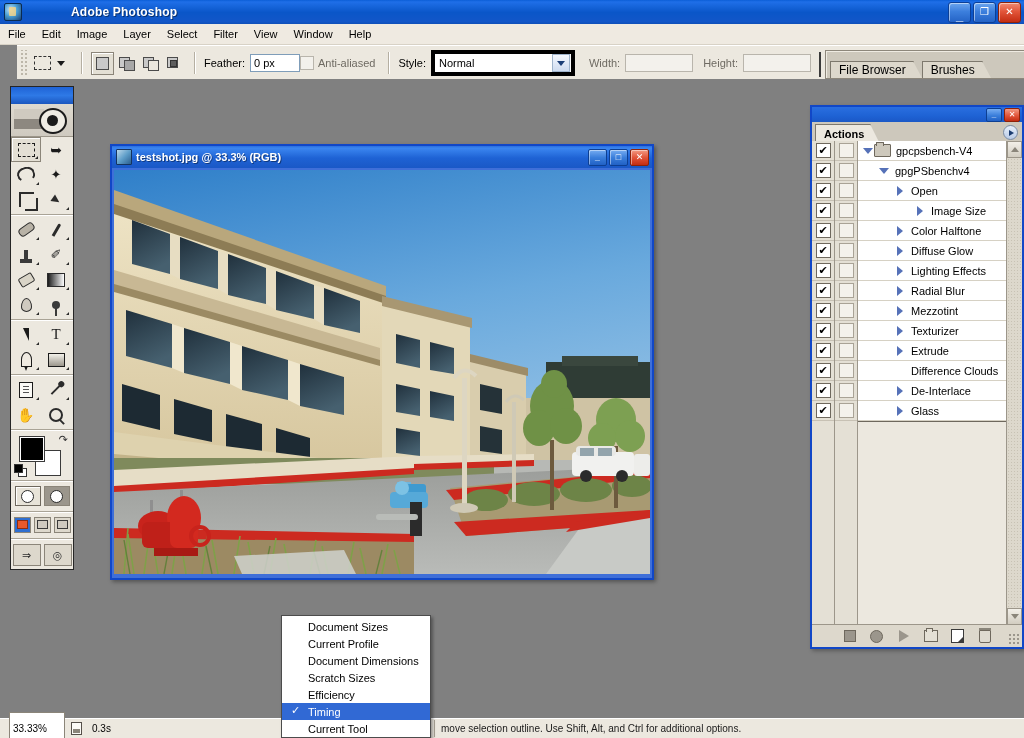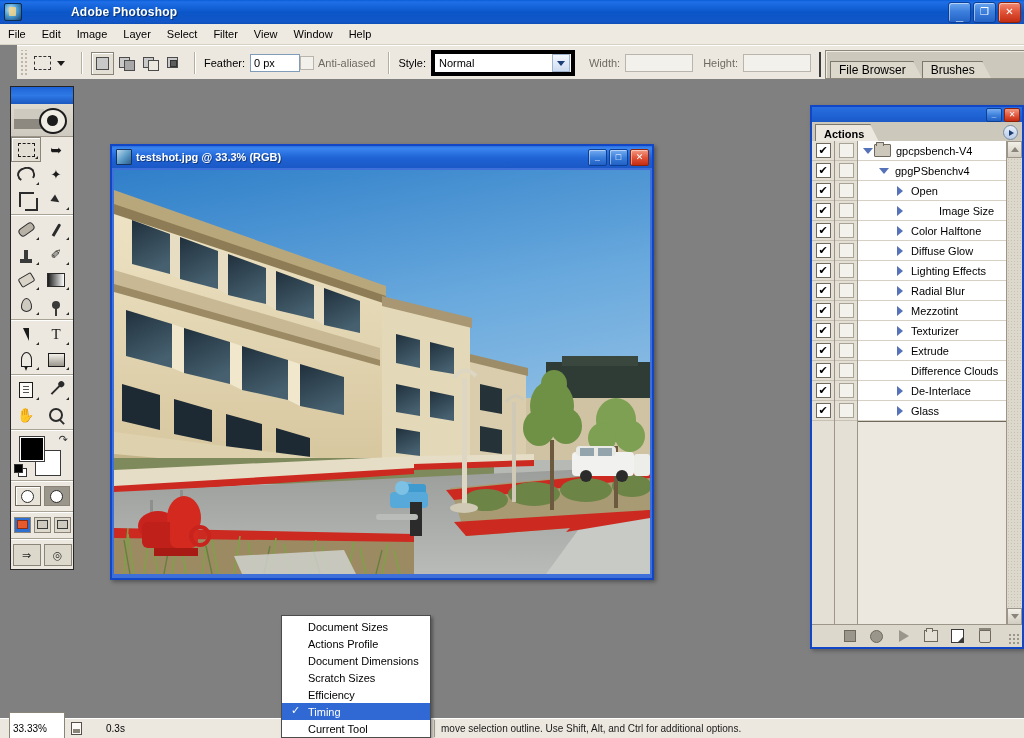--- a/index.html
+++ b/index.html
@@ -349,21 +349,21 @@
   .statusbar{
     position:absolute;left:0;bottom:0;width:1024px;height:19px;
     background:#ece8df;border-top:1px solid #fff;
     display:flex;align-items:center;font-size:10px;color:#000;
   }
   .sb-zoom{
     width:56px;height:34px;border:1px solid #8b8579;background:#fff;
     display:flex;align-items:center;padding-left:3px;box-sizing:border-box;margin-left:9px;
   }
   .sb-doc{
-    display:flex;align-items:center;gap:24px;width:370px;height:17px;
+    display:flex;align-items:center;gap:10px;width:370px;height:17px;
     border-right:1px solid #a9a396;padding-left:6px;box-sizing:border-box;
   }
   .sb-doc .dicon{
     width:9px;height:11px;border:1px solid #55504a;background:#fbfaf6;position:relative;flex:0 0 auto;
   }
   .sb-doc .dicon::after{content:"";position:absolute;left:1px;top:6px;width:7px;height:4px;background:#8a857a;}
   .sb-hint{padding-left:6px;color:#1a1a1a;}
 
   .popmenu{
     position:absolute;left:281px;bottom:0;width:148px;
@@ -961,21 +961,21 @@
                 <span class="down"></span>
               </span>
               <span style="margin-left: 5px;">gpgPSbenchv4</span>
             </div>
             <div class="li-row" style="padding-left: 36px;">
               <span class="tw">
                 <span class="right"></span>
               </span>
               <span style="margin-left: 5px;">Open</span>
             </div>
-            <div class="li-row" style="padding-left: 36px; gap: 28px;">
+            <div class="li-row" style="padding-left: 56px;">
               <span class="tw">
                 <span class="right"></span>
               </span>
               <span style="margin-left: 5px;">Image Size</span>
             </div>
             <div class="li-row" style="padding-left: 36px;">
               <span class="tw">
                 <span class="right"></span>
               </span>
               <span style="margin-left: 5px;">Color Halftone</span>
@@ -1076,21 +1076,21 @@
       <span>0.3s</span>
     </div>
     <div class="sb-hint">move selection outline.  Use Shift, Alt, and Ctrl for additional options.</div>
   </div>
 
   <div class="popmenu" id="popmenu">
       <div class="pm-item">
         <span>Document Sizes</span>
       </div>
       <div class="pm-item">
-        <span>Actions Profile</span>
+        <span>Current Profile</span>
       </div>
       <div class="pm-item">
         <span>Document Dimensions</span>
       </div>
       <div class="pm-item">
         <span>Scratch Sizes</span>
       </div>
       <div class="pm-item">
         <span>Efficiency</span>
       </div>

